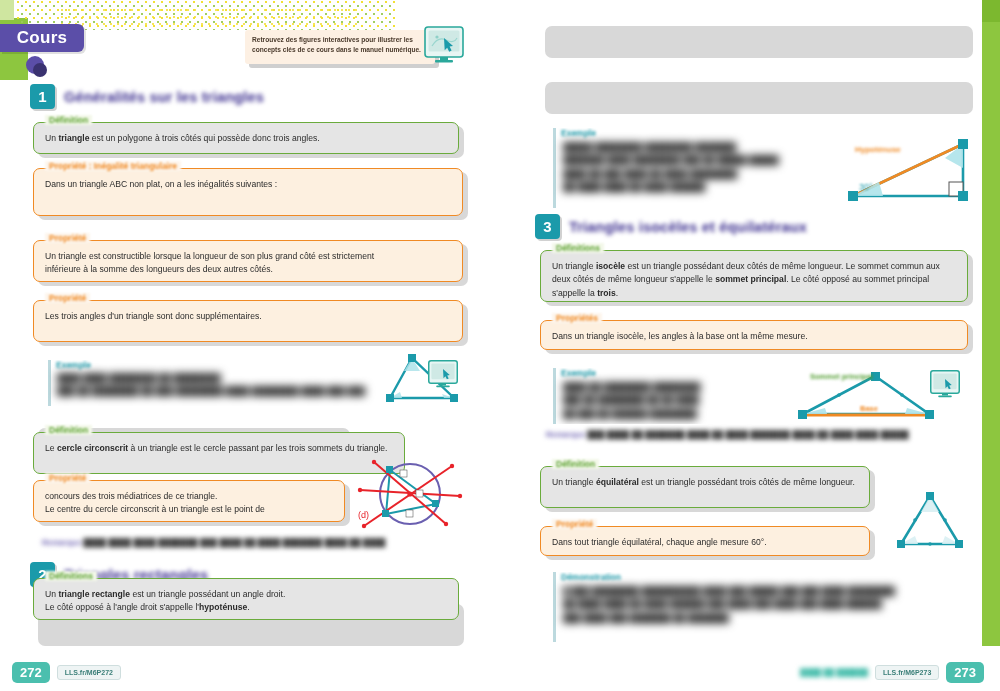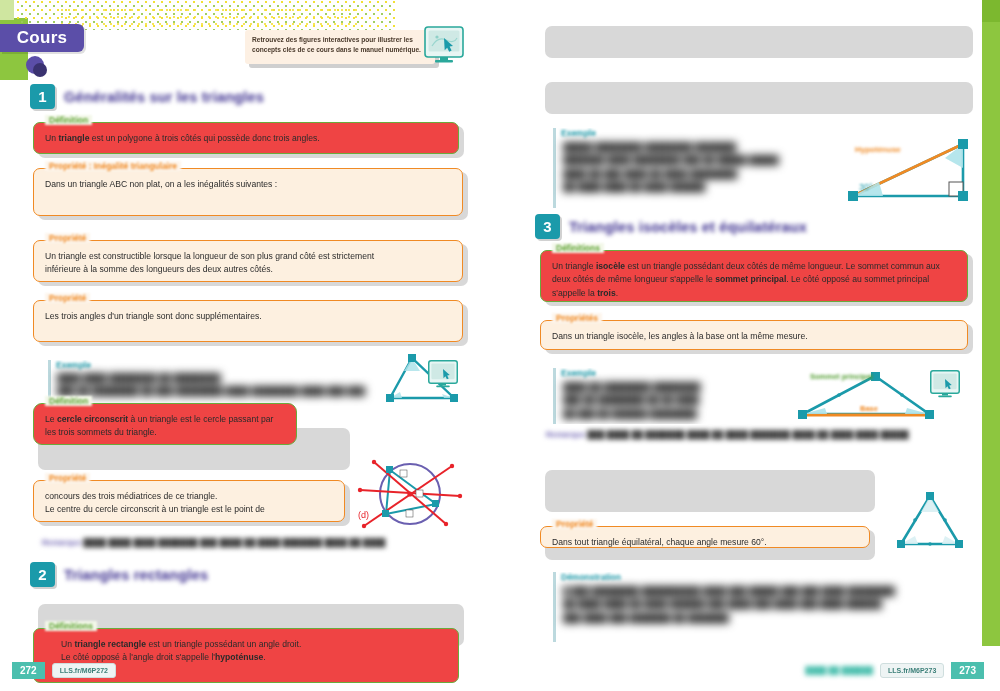--- a/index.html
+++ b/index.html
@@ -65,21 +65,21 @@
     filter: blur(2.2px); letter-spacing:.2px;
   }
 
   
   .box { position:absolute; border-radius:7px; }
   .box .lbl {
     position:absolute; left:11px; top:-8px; font-size:8.5px; font-weight:bold;
     background:#fff; padding:0 4px; filter: blur(1.15px);
   }
   .box .body { padding:9px 11px 9px 11px; font-size:8.6px; line-height:1.55; color:#2b2b2b; }
-  .box.def { border:1.1px solid #6aab3c; background:#ef4444; }
+  .box.def { border:1.1px solid #6aab3c; background:#e5e5e5; }
   .box.def .lbl { color:#5fa334; background:#f3f8e9; }
   .box.prop { border:1.1px solid #f08a24; background:#fdf0e0; }
   .box.prop .lbl { color:#f08a24; background:#fdf5ec; }
   .boxshadow { position:absolute; background:#d8d8d8; border-radius:7px; }
 
   
   .blurblock { position:absolute; overflow:hidden; }
   .blurblock .bl-lbl {
     position:absolute; left:6px; top:0; font-size:8.5px; font-weight:bold;
     filter: blur(1.4px);
@@ -88,21 +88,21 @@
   .blur-strong { filter: blur(4px); }
   .leftrule { position:absolute; left:0; top:0; width:3px; height:100%; background:#bcd9de; }
 
   
   .ineq-row { display:flex; gap:0; margin-top:4px; font-family:"Liberation Serif", serif; font-size:9.6px; color:#222; }
   .ineq { width:33%; }
   .ineq .n { color:#f08a24; font-weight:bold; font-family:"Liberation Sans",sans-serif; font-size:8px; }
 
   
   .footer-left { position:absolute; left:12px; top:662px; display:flex; align-items:center; gap:7px; }
-  .pgnum { background:#4bbfae; color:#fff; font-size:10px; font-weight:bold; padding:3px 8px; border-radius:0; filter:blur(.4px); }
+  .pgnum { background:#4bbfae; color:#fff; font-size:13px; font-weight:bold; padding:3px 8px; border-radius:5px; filter:blur(.4px); }
   .lls { background:#eef4f4; border:1px solid #cfdede; color:#3b7f78; font-size:7px; font-weight:bold; padding:3px 7px; border-radius:3px; filter:blur(.5px);}
   .footer-right { position:absolute; right:16px; top:662px; display:flex; align-items:center; gap:7px; }
   .foot-blur { filter:blur(2.4px); font-size:7.5px; font-weight:bold; color:#4bbfae; }
 
   .remark-blur { position:absolute; filter:blur(2.8px); font-size:8px; color:#444; }
   .remark-tag { color:#5b4ea8; font-weight:bold; }
 
   svg { display:block; }
 </style>
 </head>
@@ -200,21 +200,21 @@
     <svg width="30" height="30" viewBox="0 0 40 40">
       <rect x="1" y="1" width="38" height="30" rx="3" fill="#e8f6f4" stroke="#2aa89b" stroke-width="2"></rect>
       <rect x="4.5" y="4.5" width="31" height="21" rx="1.5" fill="#cfe9e5"></rect>
       <path d="M20 12 l9 8 -3.4 .6 2 4 -2.4 1.2 -2-4 -2.5 2.5z" fill="#1b9aaa"></path>
       <rect x="16" y="31" width="8" height="3" fill="#2aa89b"></rect>
       <rect x="11" y="34" width="18" height="2.4" rx="1" fill="#2aa89b"></rect>
     </svg>
   </div>
 
   <div class="boxshadow" style="left:38px; top:428px; width:312px; height:42px;"></div>
-  <div class="box def" style="left:33px; top:403px; width:264px; height:42px;border-radius:9px;">
+  <div class="box def" style="left:33px; top:432px; width:372px; height:42px;">
     <div class="lbl">Définition</div>
     <div class="body">
       <span>Le </span><b>cercle circonscrit</b><span> à un triangle est le cercle passant par les trois sommets du triangle.</span>
     </div>
   </div>
 
   <div class="boxshadow" style="left:38px; top:484px; width:312px; height:42px;"></div>
   <div class="box prop" style="left:33px; top:480px; width:312px; height:42px;">
     <div class="lbl">Propriété</div>
     <div class="body">
@@ -257,21 +257,21 @@
     <span class="remark-tag">Remarque</span>
     <span>████ ████ ████ ███████ ███ ████ ██ ████ ███████ ████ ██ ████</span>
   </div>
 
   <div class="sec" style="left:30px; top:562px;">
     <div class="sec-num">2</div>
     <div class="sec-title">Triangles rectangles</div>
   </div>
 
   <div class="boxshadow" style="left:38px; top:604px; width:426px; height:42px;"></div>
-  <div class="box def" style="left:33px; top:628px; width:426px; height:55px;padding-left:16px;">
+  <div class="box def" style="left:33px; top:578px; width:426px; height:42px;">
     <div class="lbl">Définitions</div>
     <div class="body">
       <div><span>Un </span><b>triangle rectangle</b><span> est un triangle possédant un angle droit.</span></div>
       <div><span>Le côté opposé à l'angle droit s'appelle l'</span><b>hypoténuse</b><span>.</span></div>
     </div>
   </div>
 
   <div class="boxshadow" style="left:545px; top:26px; width:428px; height:32px;"></div>
 
   <div class="boxshadow" style="left:545px; top:82px; width:428px; height:32px;"></div>
@@ -353,23 +353,27 @@
       <rect x="11" y="34" width="18" height="2.4" rx="1" fill="#2aa89b"></rect>
     </svg>
   </div>
 
   <div class="remark-blur" style="left:546px; top:430px; width:400px;">
     <span class="remark-tag">Remarque</span>
     <span> ███ ████ ██ ███████ ████ ██ ████ ███████ ████ ██ ████ ████ █████</span>
   </div>
 
   <div class="boxshadow" style="left:545px; top:470px; width:330px; height:42px;"></div>
+  <div class="box def" style="left:540px; top:466px; width:330px; height:42px;">
+    <div class="lbl">Définition</div>
+    <div class="body"><span>Un triangle </span><b>équilatéral</b><span> est un triangle possédant trois côtés de même longueur.</span></div>
+  </div>
 
   <div class="boxshadow" style="left:545px; top:530px; width:330px; height:30px;"></div>
-  <div class="box prop" style="left:540px; top:526px; width:330px; height:22px;">
+  <div class="box prop" style="left:540px; top:526px; width:330px; height:30px;">
     <div class="lbl">Propriété</div>
     <div class="body">Dans tout triangle équilatéral, chaque angle mesure 60°.</div>
   </div>
 
   <div style="position:absolute; left:895px; top:490px;">
     <svg width="70" height="62" viewBox="0 0 70 62">
       <polygon points="35,6 6,54 64,54" fill="none" stroke="#1b9aaa" stroke-width="2.6"></polygon>
       <polygon points="35,6 26,22 44,22" fill="#d9f0f3" opacity=".9"></polygon>
       <polygon points="6,54 20,46 23,54" fill="#d9f0f3" opacity=".9"></polygon>
       <polygon points="64,54 50,46 47,54" fill="#d9f0f3" opacity=".9"></polygon>

